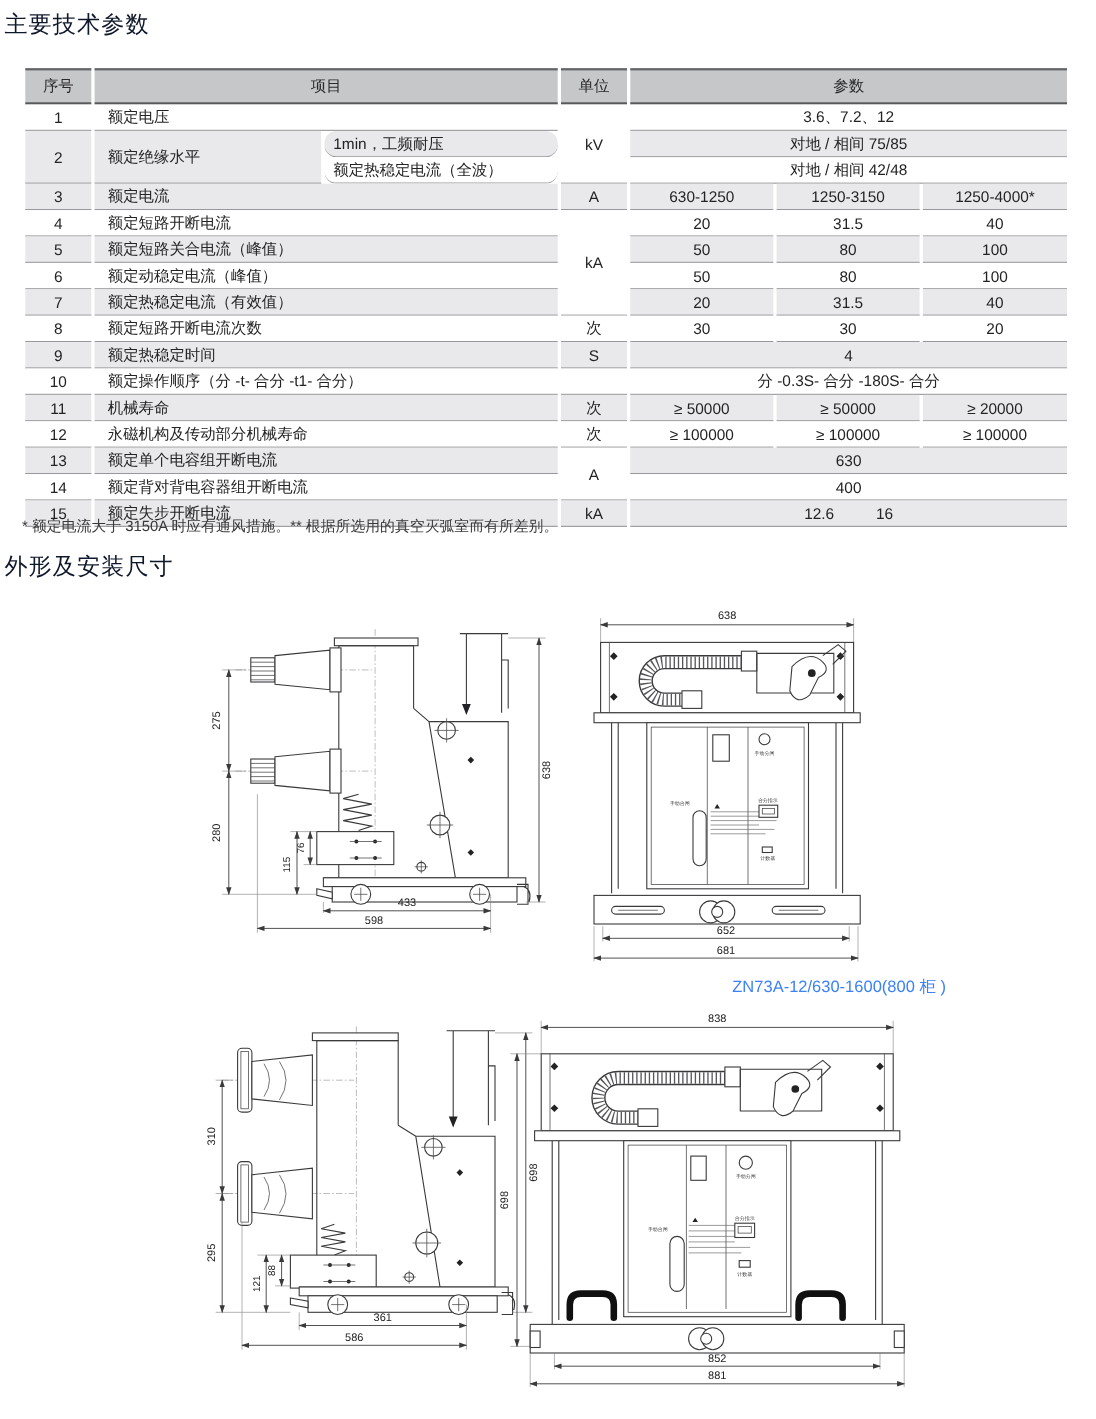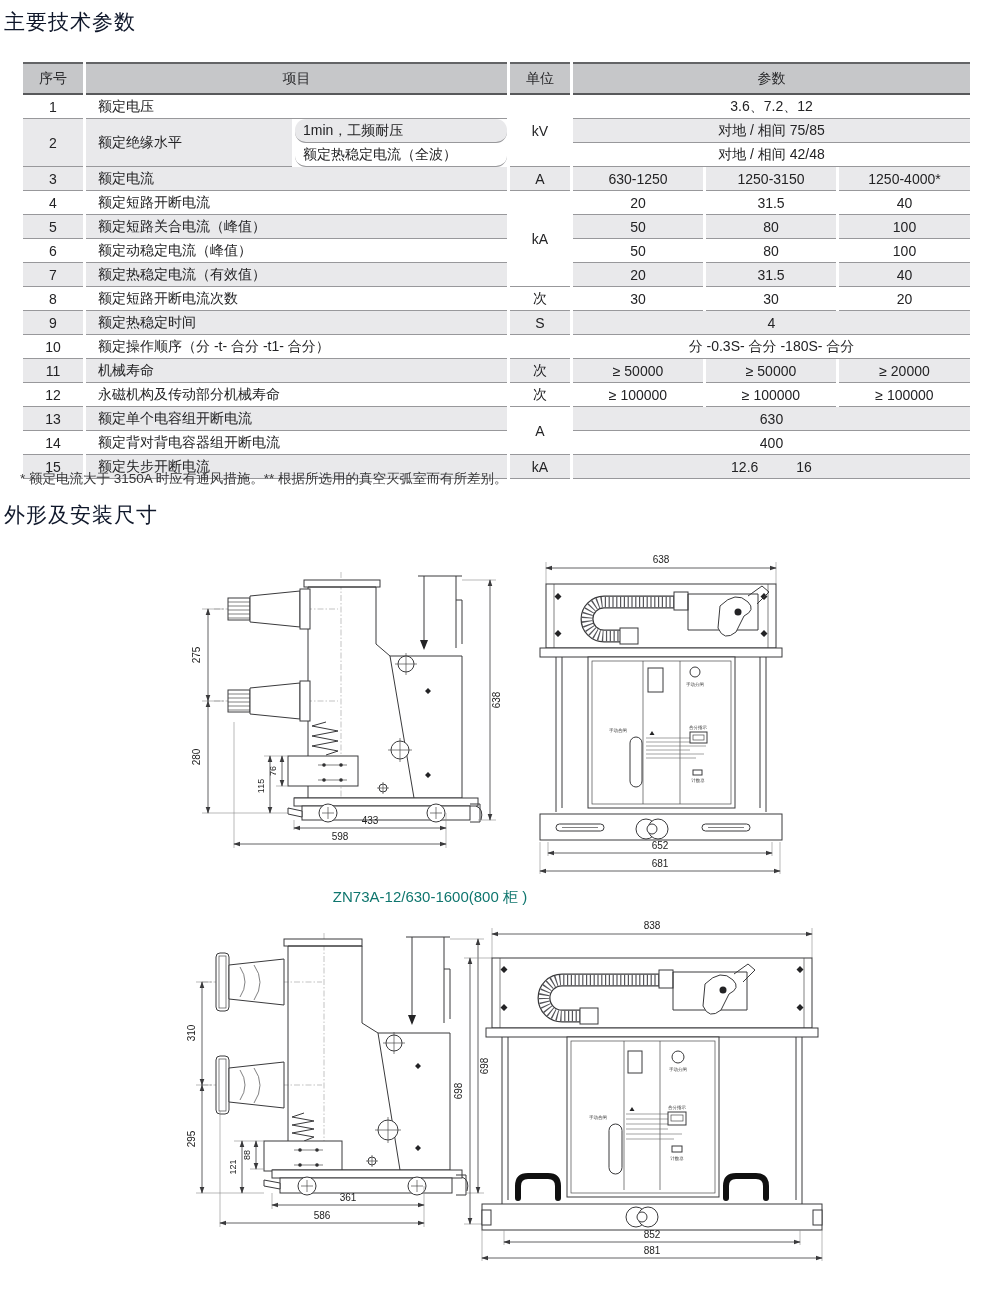--- a/index.html
+++ b/index.html
@@ -20,21 +20,21 @@
   .ptable .sub-cell{text-align:left;padding-left:8px;border-radius:11px;}
   .g{background:#e9e9eb;}
   .w{background:#ffffff;}
   .vpair span{display:inline-block;}
   .vpair span + span{margin-left:38px;}
 
   .footnote{position:absolute;left:20px;top:470px;font-size:13.5px;color:#38383a;}
 
   
   .fig{position:absolute;}
-  .caption{position:absolute;left:0;width:860px;text-align:center;font-size:15px;color:#0f766e;}
+  .caption{position:absolute;left:0;width:860px;text-align:right;font-size:15px;color:#3b82f6;}
   #cap1{top:888px;}
   #cap2{top:1258px;}
 
   .ln{fill:none;stroke:#3a3a3c;stroke-width:1;}
   .lnf{fill:#fff;stroke:#3a3a3c;stroke-width:1;}
   .thin{fill:none;stroke:#4a4a4c;stroke-width:0.7;}
   .cl{fill:none;stroke:#9a9a9c;stroke-width:0.6;stroke-dasharray:6 2 1.5 2;}
   .dim{stroke:#3a3a3c;stroke-width:0.8;marker-start:url(#arr);marker-end:url(#arr);}
   .ext{stroke:#8a8a8c;stroke-width:0.6;}
   .dt{font-size:10px;fill:#222;}

